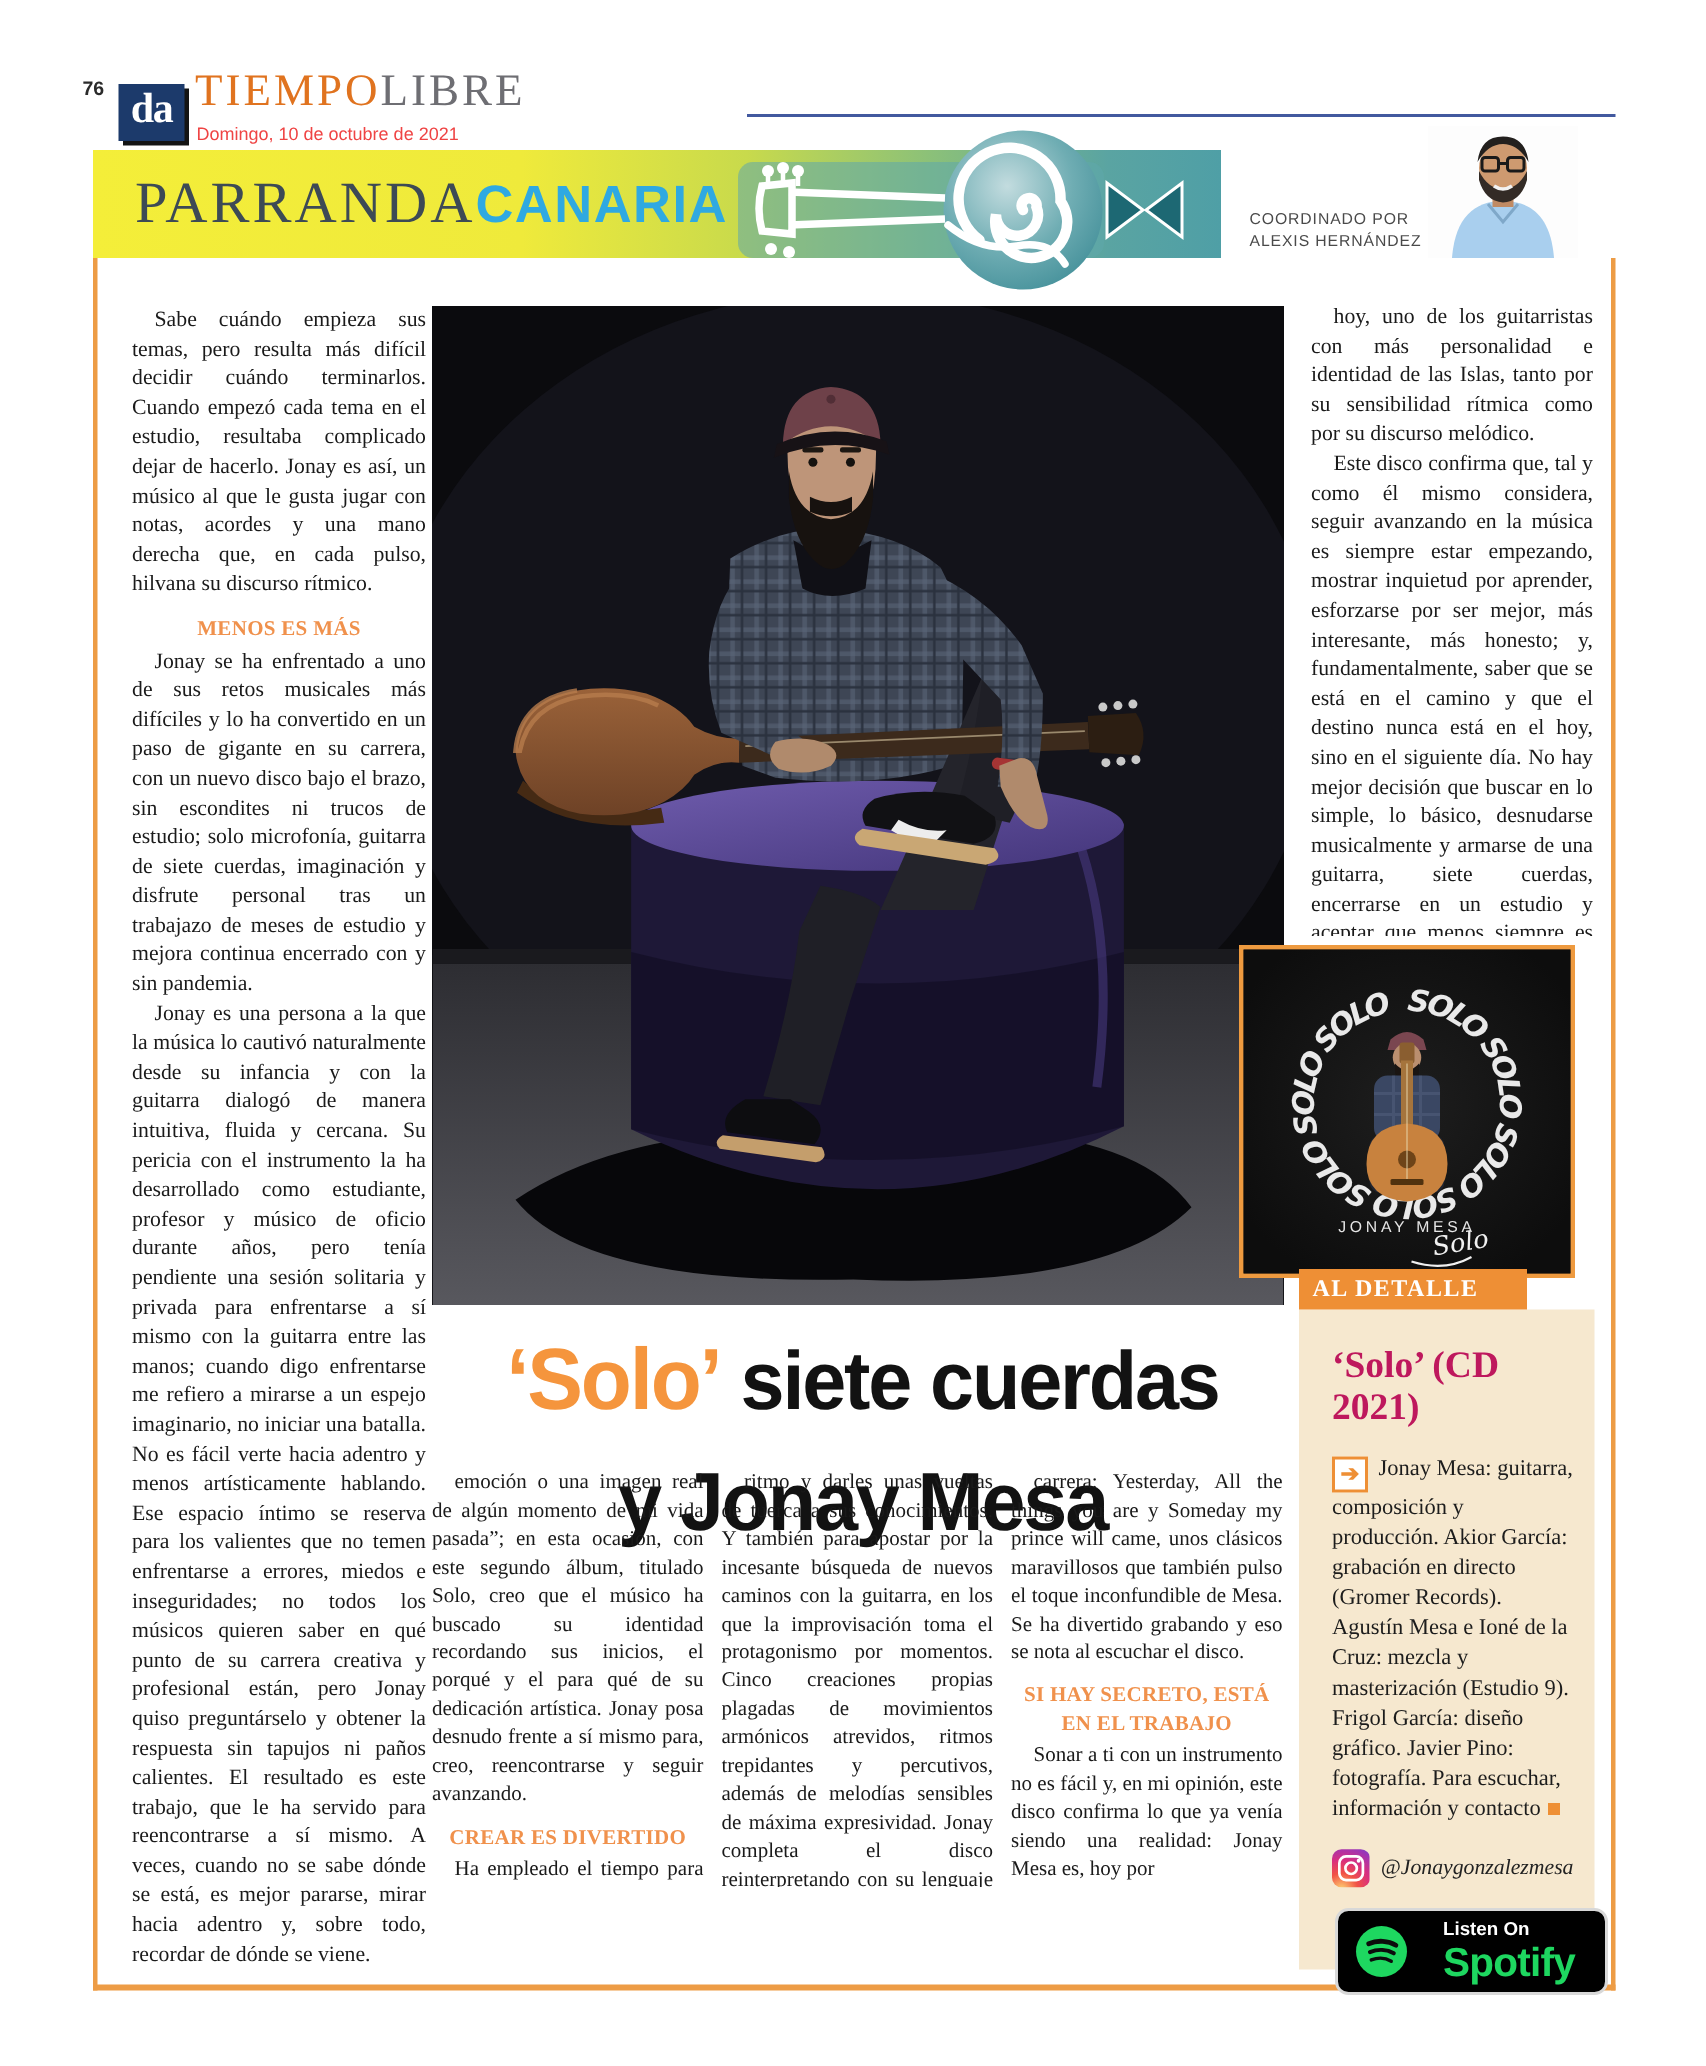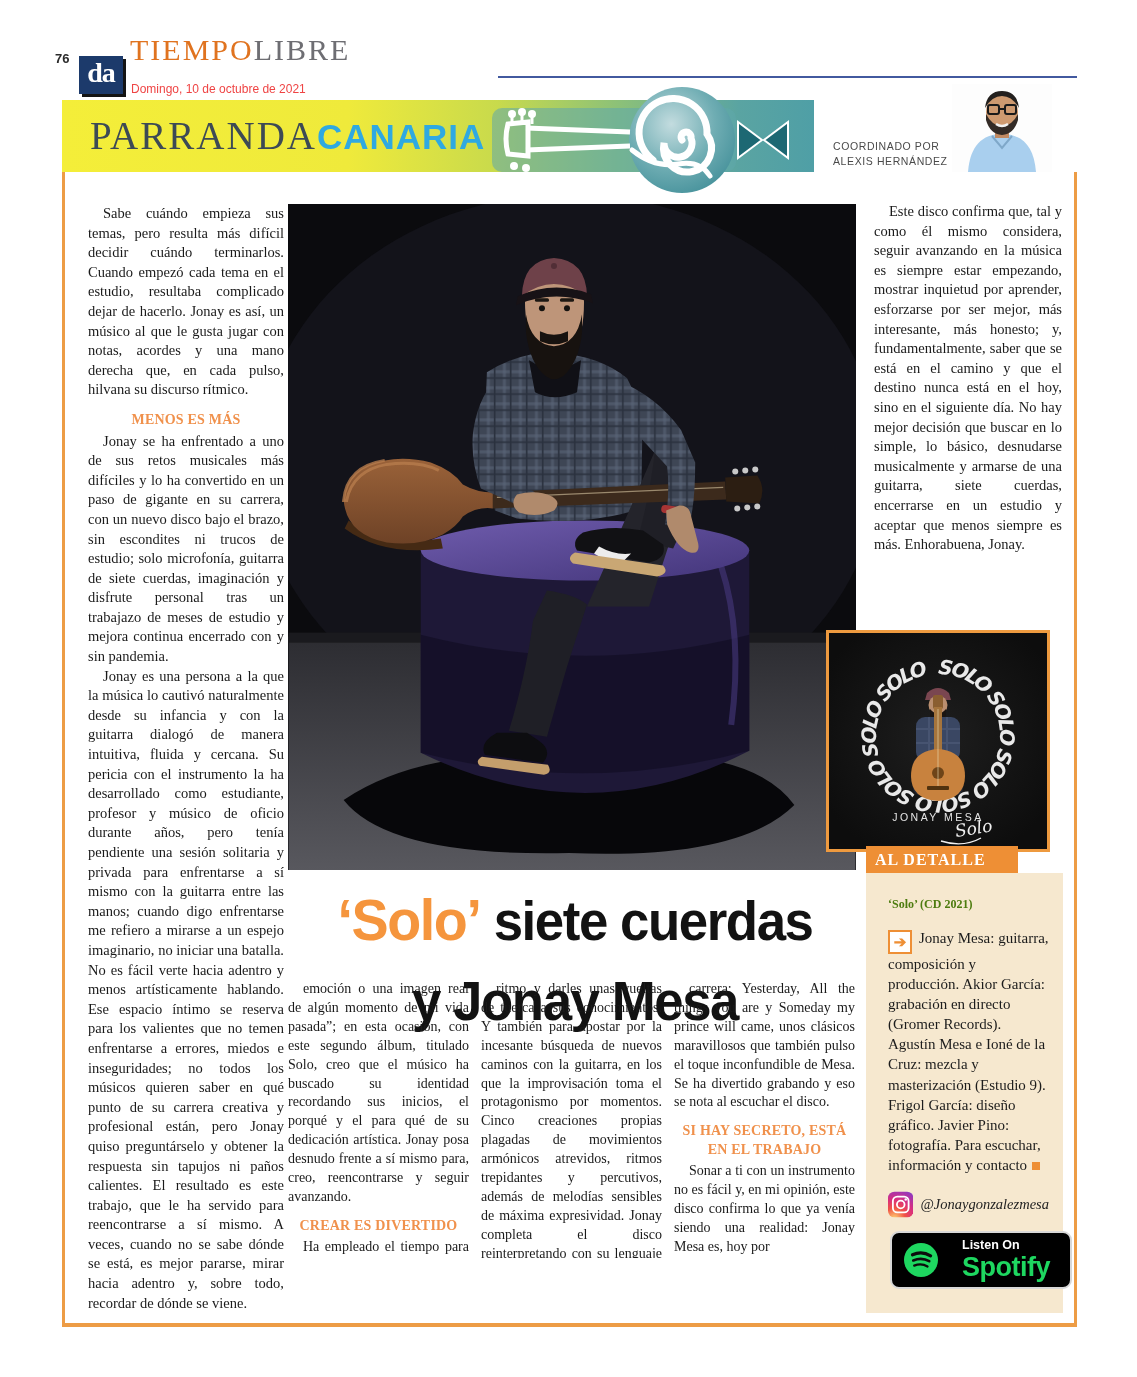--- a/index.html
+++ b/index.html
@@ -6,21 +6,21 @@
   .page{position:relative;width:1137px;height:1377px;background:#fff;overflow:hidden;
         font-family:"Liberation Serif",serif;color:#1a1a1a;border-radius:28px;}
   .abs{position:absolute;}
 
   
   .pagenum{left:55px;top:51px;font-family:"Liberation Sans",sans-serif;font-weight:bold;
            font-size:13px;color:#2b2b2b;}
   .dalogo{left:79px;top:56px;width:44px;height:38px;background:#1c3a6b;box-shadow:3px 3px 0 #141414;
           color:#fff;font-family:"Liberation Serif",serif;font-weight:bold;font-size:28px;
           text-align:center;line-height:34px;letter-spacing:-1px;}
-  .secttitle{left:130px;top:33px;font-family:"Liberation Serif",serif;font-size:30px;
+  .secttitle{left:130px;top:44px;font-family:"Liberation Serif",serif;font-size:30px;
              letter-spacing:2px;white-space:nowrap;}
   .secttitle .t1{color:#e0731f;}
   .secttitle .t2{color:#6e6e73;}
   .dateline{left:131px;top:82px;font-family:"Liberation Sans",sans-serif;font-size:12px;color:#ef4444;}
   .bluerule{left:498px;top:76px;width:579px;height:2px;background:#42599f;}
 
   
   .banner{left:62px;top:100px;width:752px;height:72px;
           background:linear-gradient(90deg,#f4ee39 0%,#efea3b 38%,#c8da4c 58%,#8cc178 74%,#5aa4a2 90%,#4f9fa6 100%);}
   .banner-title{left:90px;top:113px;white-space:nowrap;}
@@ -58,22 +58,22 @@
   .headline .l2{display:block;color:#121212;font-size:55px;margin-top:2px;}
 
   
   .cover{left:826px;top:630px;width:224px;height:222px;box-sizing:border-box;
          border:3px solid #ee9a3f;background:#0d0d0d;z-index:4;}
   .detalletag{left:866px;top:846px;width:152px;height:27px;background:#ee8f35;z-index:6;
               color:#fff;font-family:"Liberation Serif",serif;font-weight:bold;font-size:16px;
               line-height:27px;padding-left:9px;letter-spacing:1px;box-sizing:border-box;}
   .sidebox{left:866px;top:873px;width:197px;height:440px;background:#f6e8cf;z-index:3;
            box-sizing:border-box;padding:24px 14px 0 22px;}
-  .sidebox .stitle{font-family:"Liberation Serif",serif;font-weight:bold;font-size:12px;
-                   color:#4d7c0f;margin:0 0 16px;}
+  .sidebox .stitle{font-family:"Liberation Serif",serif;font-weight:bold;font-size:25px;
+                   color:#be185d;margin:0 0 16px;}
   .credits{font-size:15px;line-height:1.34;color:#1c1c1c;margin:0;}
   .arrowbox{display:inline-block;width:20px;height:20px;border:2px solid #ee8f35;background:#fff;
             color:#ee8f35;font-family:"Liberation Sans",sans-serif;font-weight:bold;font-size:15px;
             line-height:19px;text-align:center;margin-right:7px;vertical-align:-4px;}
   .sq{display:inline-block;width:8px;height:8px;background:#ee8f35;margin-left:5px;}
   .igrow{margin-top:16px;display:flex;align-items:center;gap:7px;}
   .ighandle{font-family:"Liberation Serif",serif;font-style:italic;font-size:14.5px;color:#222;}
   .spbadge{margin-top:13px;margin-left:2px;width:158px;height:54px;background:#000;border:2px solid #d8d8d8;
            border-radius:9px;display:flex;align-items:center;padding:0 10px;gap:22px;box-sizing:content-box;}
   .sptext{display:flex;flex-direction:column;line-height:1;}
@@ -231,20 +231,21 @@
     <circle cx="253" cy="104" r="3" fill="#15120f"></circle>
       <circle cx="278" cy="104" r="3" fill="#15120f"></circle>
     <rect x="246" y="94" width="14" height="3.5" rx="1.5" fill="#1d1712"></rect>
     <rect x="271" y="94" width="14" height="3.5" rx="1.5" fill="#1d1712"></rect>
     <path d="M233,92 Q234,56 265,54 Q297,56 298,92 Q281,80 265,80 Q249,80 233,92 Z" fill="#6e4149"></path>
     <path d="M229,92 Q265,76 302,90 L304,99 Q265,85 227,101 Z" fill="#171216"></path>
     <circle cx="265" cy="62" r="3" fill="#512e36"></circle>
   </svg>
 
   <div class="abs col colR">
+    <p>hoy, uno de los guitarristas con más personalidad e identidad de las Islas, tanto por su sensibilidad rítmica como por su discurso melódico.</p>
     <p>Este disco confirma que, tal y como él mismo considera, seguir avanzando en la música es siempre estar empezando, mostrar inquietud por aprender, esforzarse por ser mejor, más interesante, más honesto; y, fundamentalmente, saber que se está en el camino y que el destino nunca está en el hoy, sino en el siguiente día. No hay mejor decisión que buscar en lo simple, lo básico, desnudarse musicalmente y armarse de una guitarra, siete cuerdas, encerrarse en un estudio y aceptar que menos siempre es más. Enhorabuena, Jonay.</p>
   </div>
 
   <div class="abs headline">
     <span class="h-orange">‘Solo’</span><span class="h-black"> siete cuerdas</span>
     <span class="l2">y Jonay Mesa</span>
   </div>
 
   <div class="abs col colB b1c">
     <p>emoción o una imagen real de algún momento de mi vida pasada”; en esta ocasión, con este segundo álbum, titulado Solo, creo que el músico ha buscado su identidad recordando sus inicios, el porqué y el para qué de su dedicación artística. Jonay posa desnudo frente a sí mismo para, creo, reencontrarse y seguir avanzando.</p>

